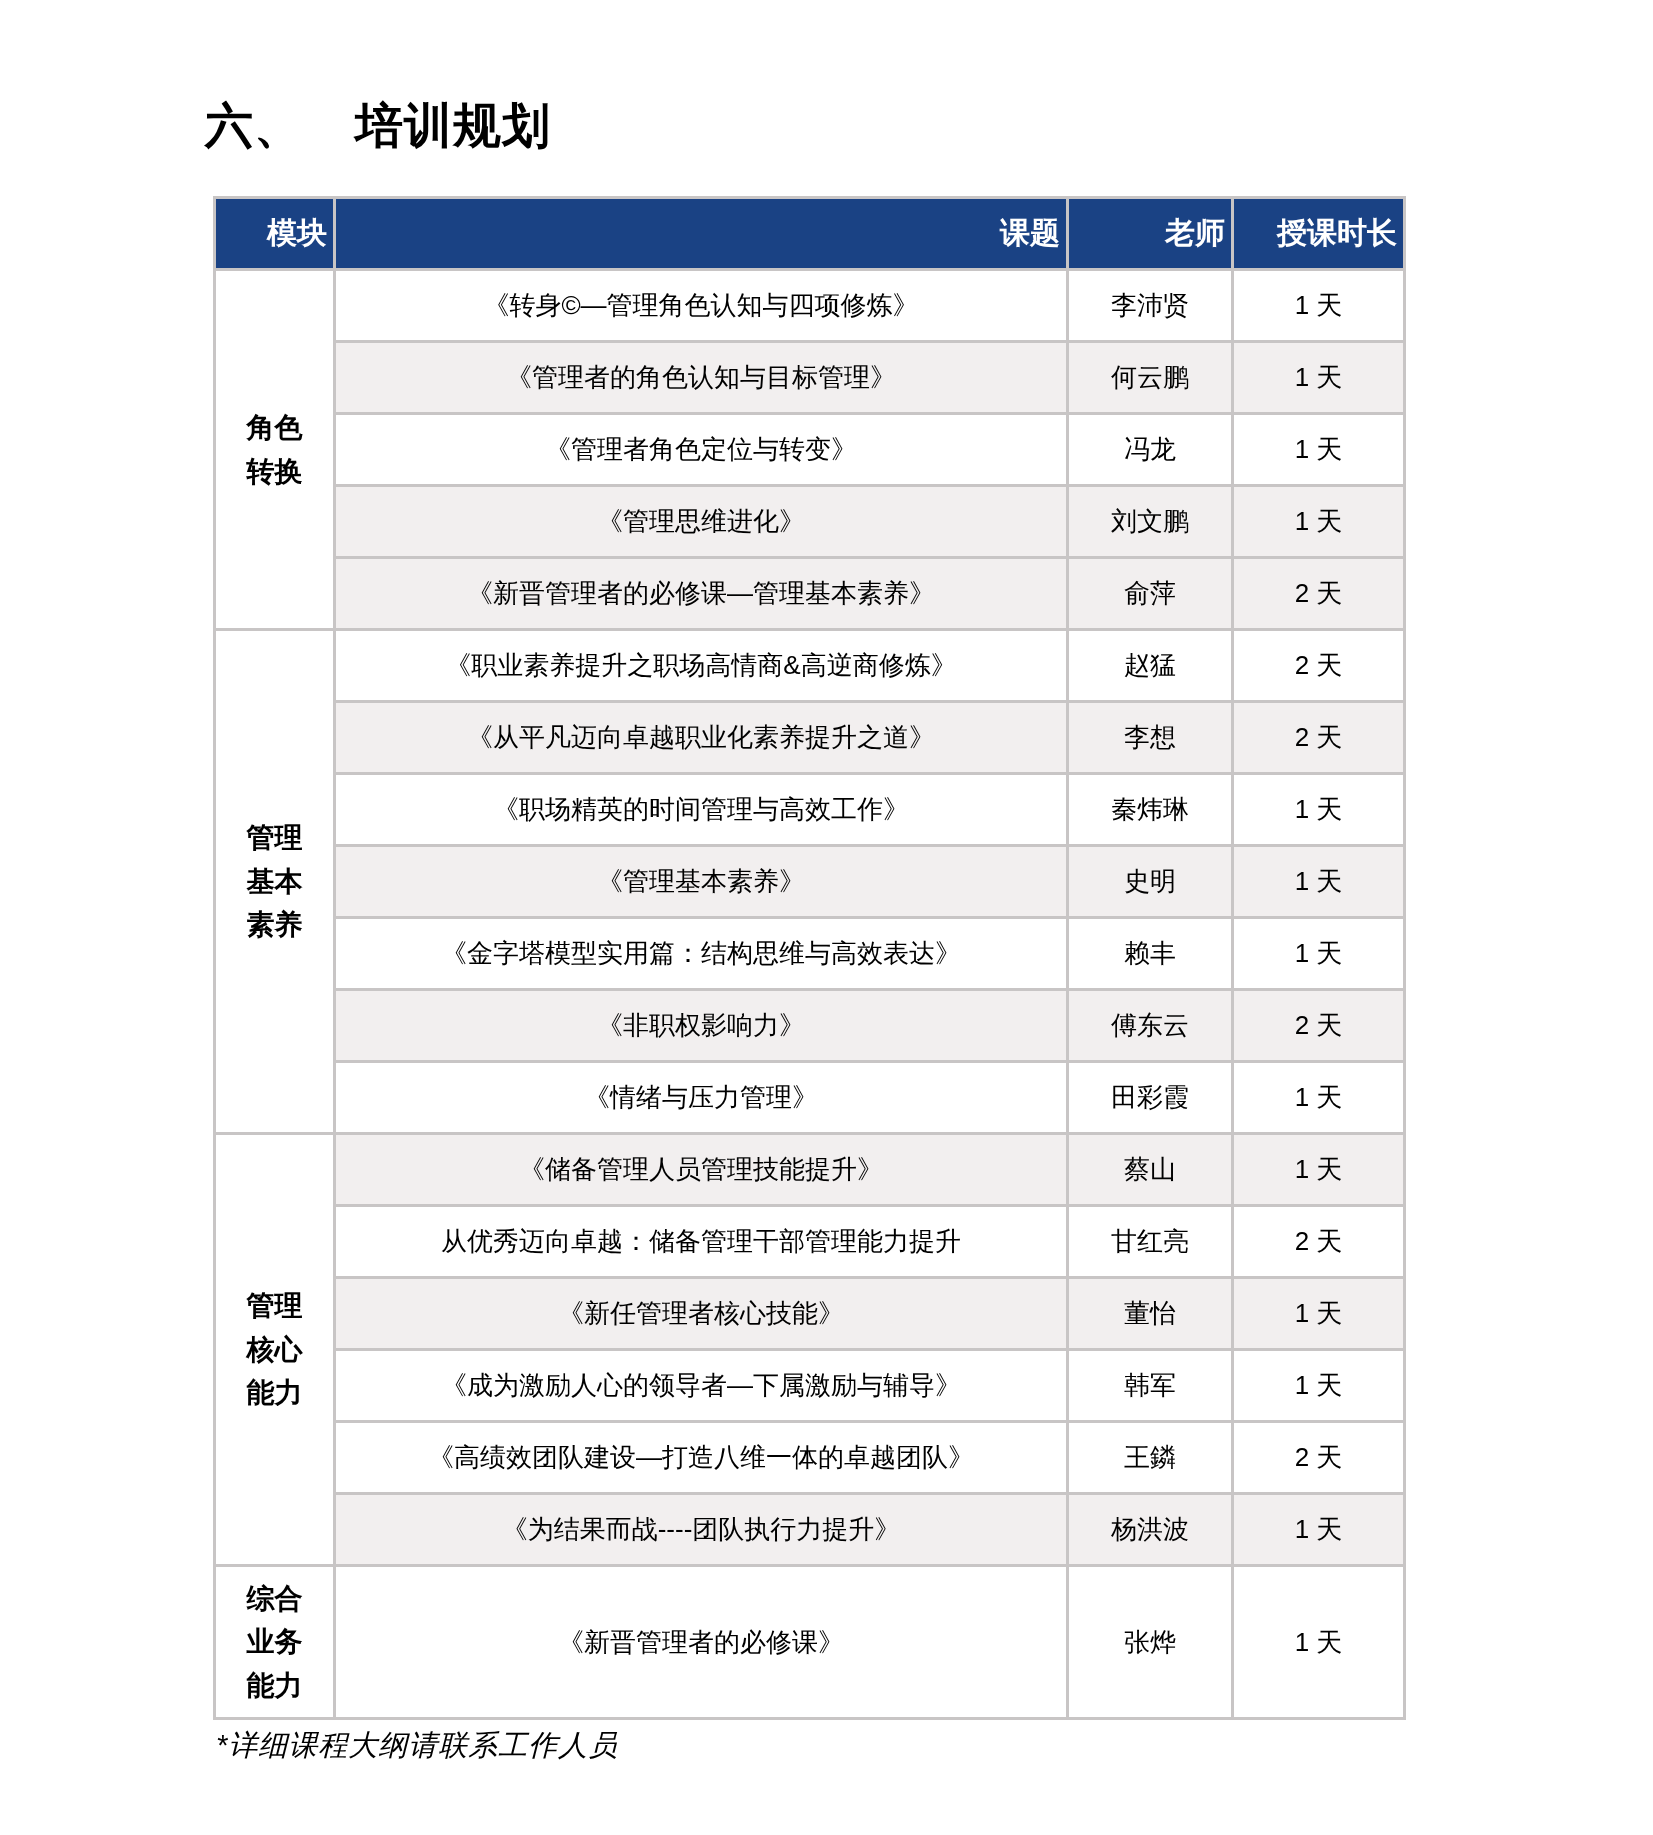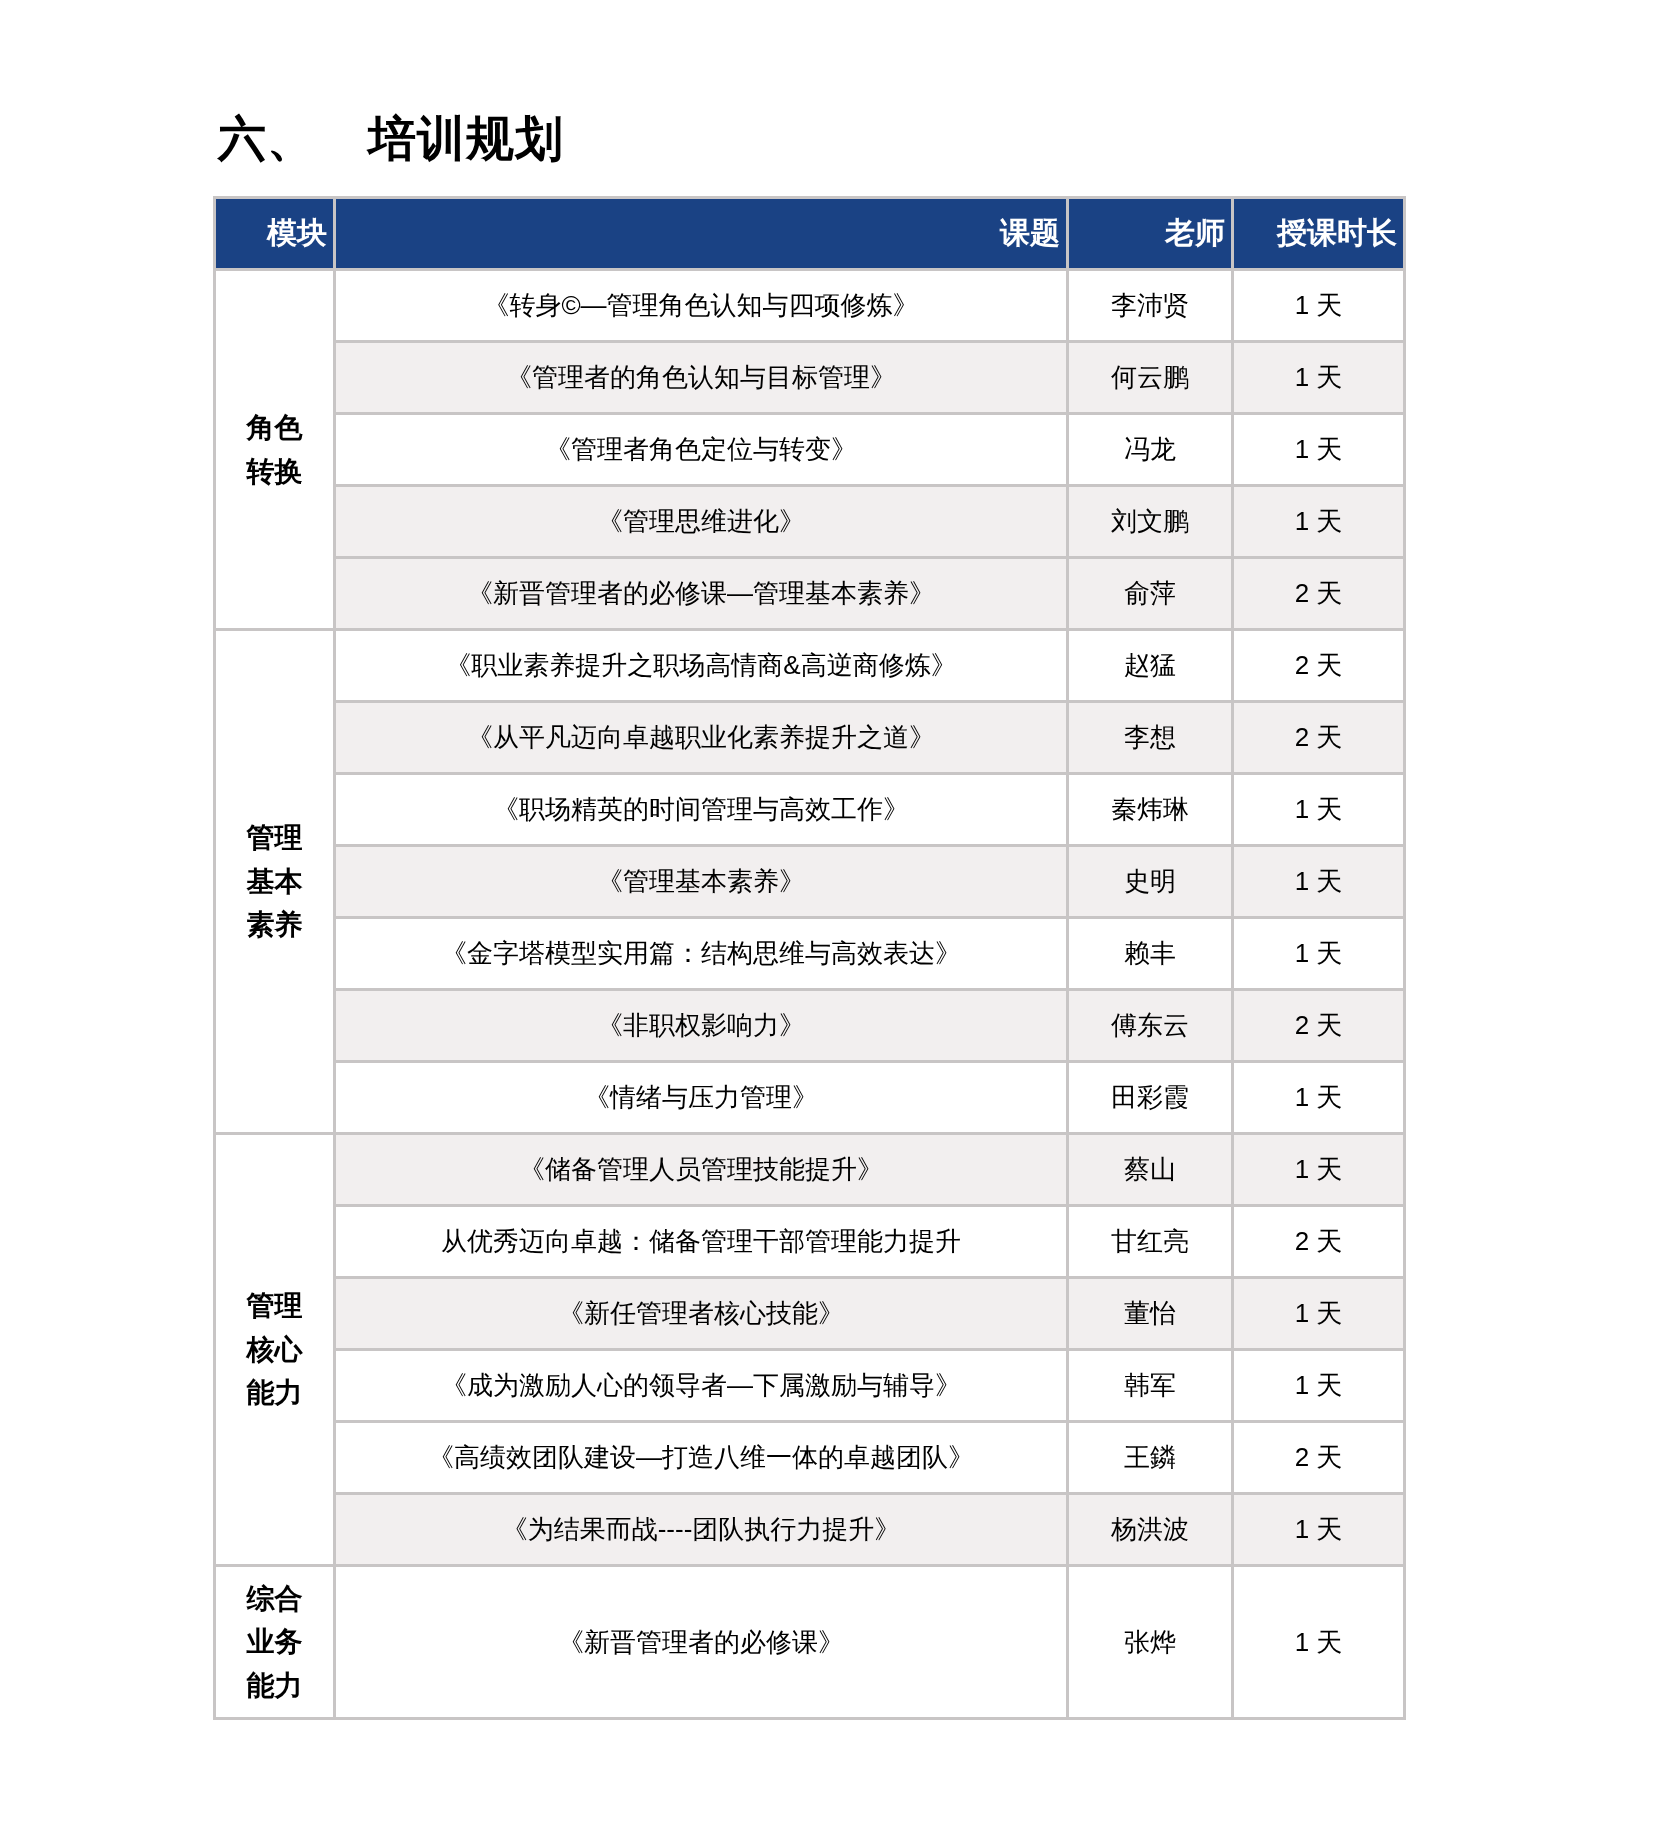--- a/index.html
+++ b/index.html
@@ -21,21 +21,21 @@
     --header-bg: #1a4284;
     --header-fg: #ffffff;
     --row-bg: #ffffff;
     --row-alt-bg: #f2efef;
     --border: #c8c5c5;
   }
   .doc-title {
     position: absolute;
     left: 205px;
     top: 94px;
-    margin: 13px;
+    margin: 0;
     font-size: 48px;
     font-weight: 700;
     letter-spacing: 1px;
     white-space: nowrap;
   }
   .doc-title .title-number {
     margin-right: 52px;
   }
   table.training-table {
     position: absolute;
@@ -228,14 +228,15 @@
           <td rowspan="1" class="module-cell">
             <div class="module-name">综合业务能力</div>
           </td>
           <td class="topic-cell">《新晋管理者的必修课》</td>
           <td class="teacher-cell">张烨</td>
           <td class="duration-cell">1 天</td>
         </tr>
       </tbody>
   </table>
 
+  <p class="footnote">*详细课程大纲请联系工作人员</p>
 
 </div>
 
 </body></html>

